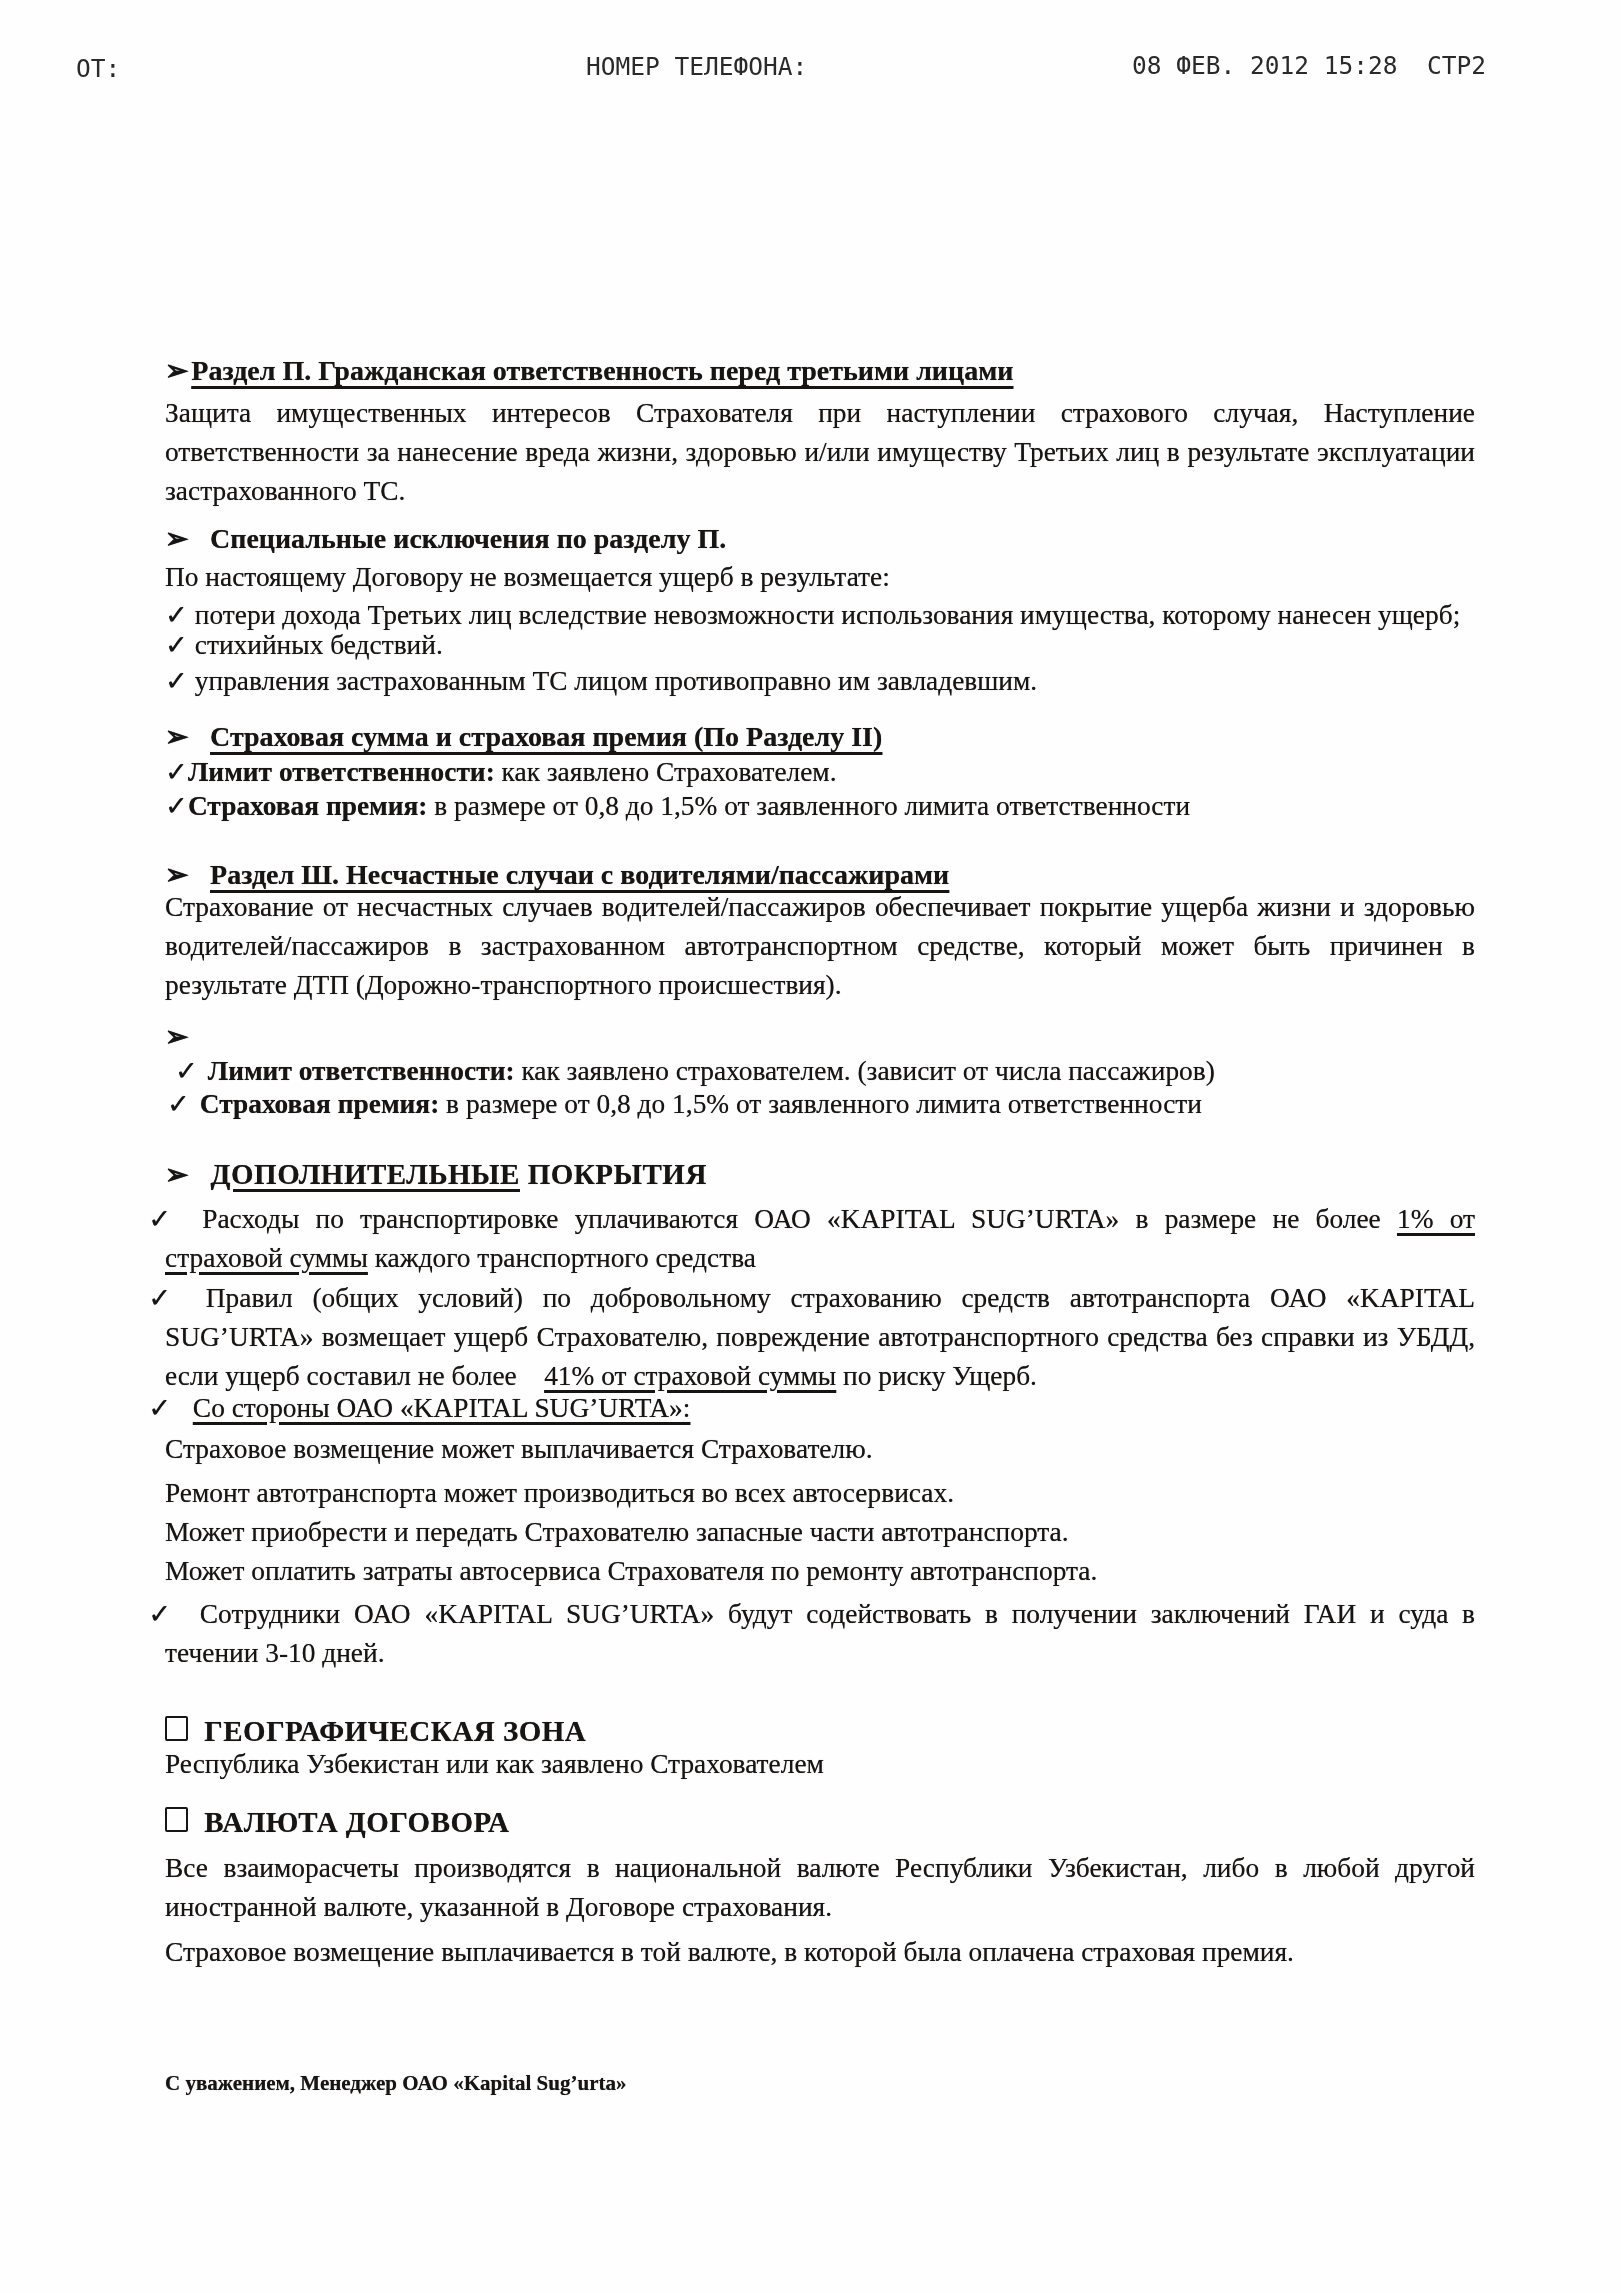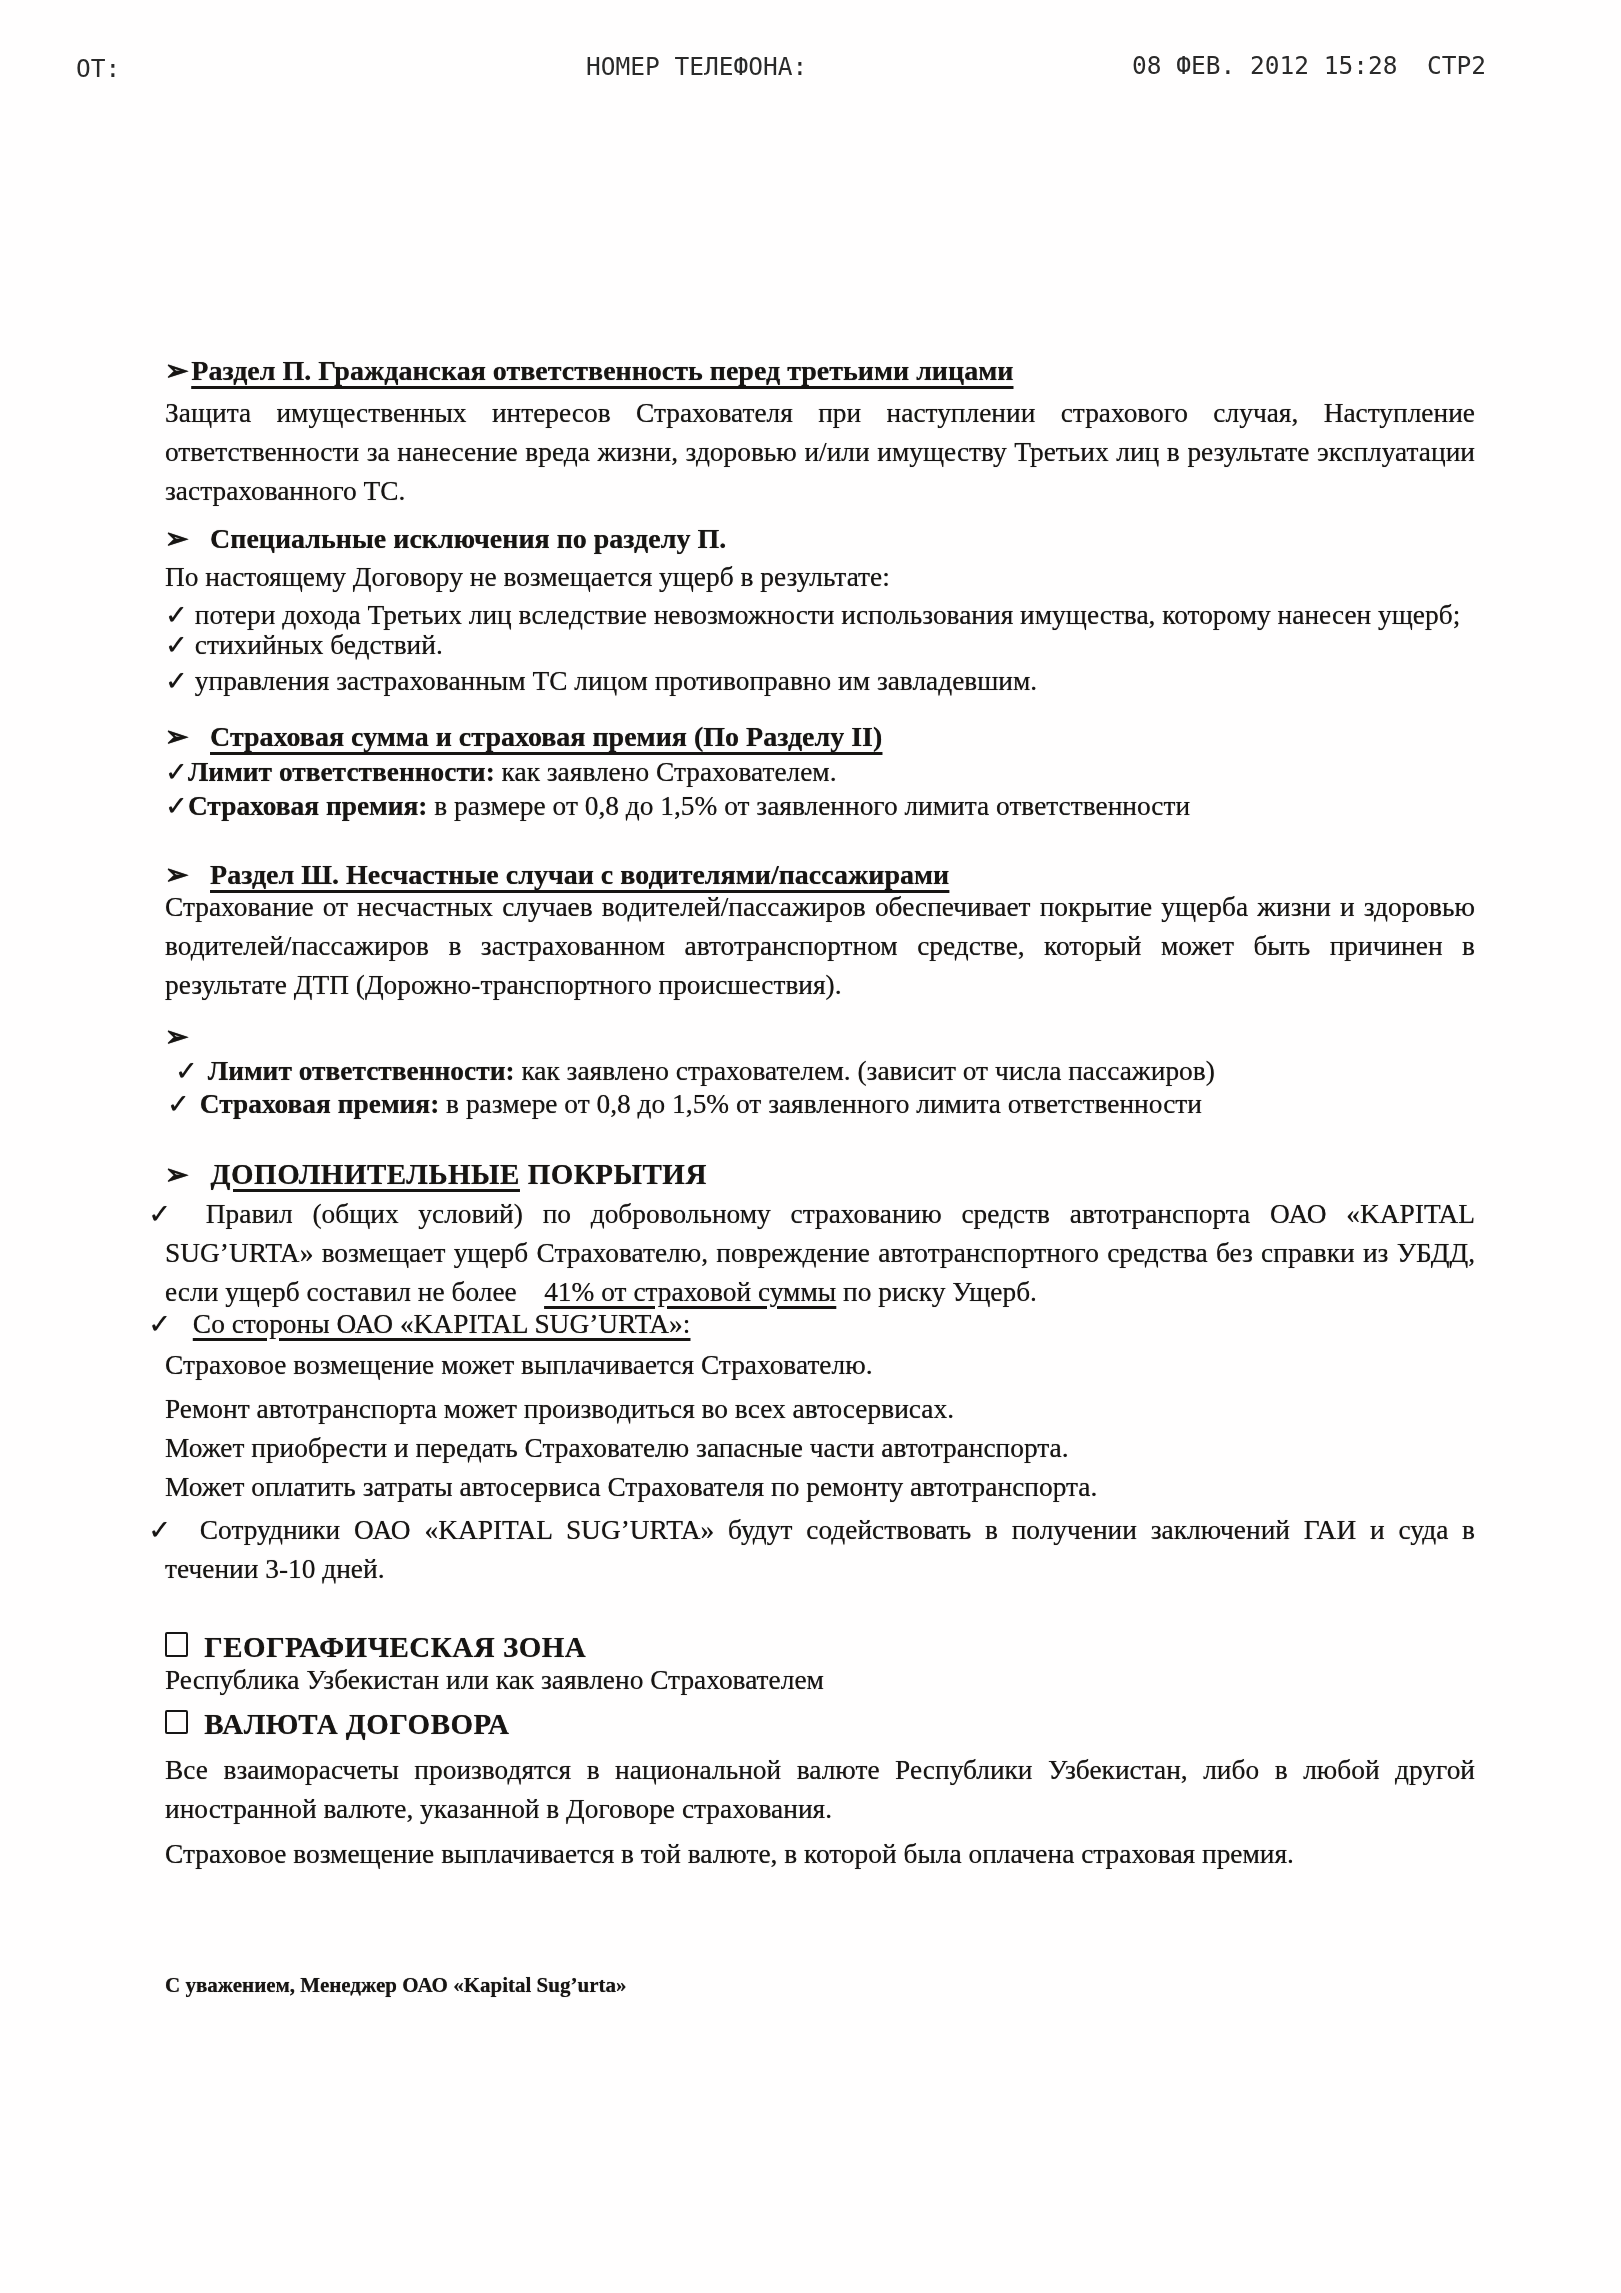--- a/index.html
+++ b/index.html
@@ -114,41 +114,44 @@
     <p style="margin-top:-6.9px;margin-left:2px;">
       <span class="chk" style="margin-right:9.8px;">✓</span><span class="b">Страховая премия:</span><span> в размере от 0,8 до 1,5% от заявленного лимита ответственности</span>
     </p>
 
     <p class="h caps" style="margin-top:31px;">
       <span class="g" style="margin-right:21.6px;font-size:28px;">➢</span>
       <span>
         <span class="u">ДОПОЛНИТЕЛЬНЫЕ</span><span> ПОКРЫТИЯ</span>
       </span>
     </p>
+    <p class="just ind2 hang" style="margin-top:4.9px;">
+      <span class="chk">✓</span><span>Расходы по транспортировке уплачиваются ОАО «KAPITAL SUG’URTA» в размере не более </span><span class="u">1% от страховой суммы</span><span> каждого транспортного средства</span>
+    </p>
     <p class="just ind2 hang" style="margin-top:0;">
       <span class="chk">✓</span><span>Правил (общих условий) по добровольному страхованию средств автотранспорта ОАО «KAPITAL SUG’URTA» возмещает ущерб Страхователю, повреждение автотранспортного средства без справки из УБДД, если ущерб составил не более &nbsp;&nbsp;&nbsp;</span><span class="u">41% от страховой суммы</span><span> по риску Ущерб.</span>
     </p>
     <p class="ind2 hang" style="margin-top:-7.8px;">
       <span class="chk">✓</span><span class="u">Со стороны ОАО «KAPITAL SUG’URTA»:</span>
     </p>
     <p class="ind2" style="margin-top:2px;">Страховое возмещение может выплачивается Страхователю.</p>
     <p class="ind2" style="margin-top:4.9px;">Ремонт автотранспорта может производиться во всех автосервисах.</p>
     <p class="ind2" style="margin-top:0;">Может приобрести и передать Страхователю запасные части автотранспорта.</p>
     <p class="ind2" style="margin-top:0;">Может оплатить затраты автосервиса Страхователя по ремонту автотранспорта.</p>
     <p class="just ind2 hang" style="margin-top:2.9px;">
       <span class="chk">✓</span><span>Сотрудники ОАО «KAPITAL SUG’URTA» будут содействовать в получении заключений ГАИ и суда в течении 3-10 дней.</span>
     </p>
 
     <p class="h caps" style="margin-top:39px;">
       <span class="sq"></span>
       <span>ГЕОГРАФИЧЕСКАЯ ЗОНА</span>
     </p>
     <p class="ind2" style="margin-top:-5.9px;">Республика Узбекистан или как заявлено Страхователем</p>
 
-    <p class="h caps" style="margin-top:5px;">
+    <p class="h caps" style="margin-top:19px;">
       <span class="sq"></span>
       <span>ВАЛЮТА ДОГОВОРА</span>
     </p>
     <p class="just ind2" style="margin-top:6.9px;">Все взаиморасчеты производятся в национальной валюте Республики Узбекистан, либо в любой другой иностранной валюте, указанной в Договоре страхования.</p>
     <p class="ind2" style="margin-top:5.9px;">Страховое возмещение выплачивается в той валюте, в которой была оплачена страховая премия.</p>
 
     <p class="sig ind" style="margin-top:92px;">С уважением, Менеджер ОАО «Kapital Sug’urta»</p>
 
   </div>
 </div>

